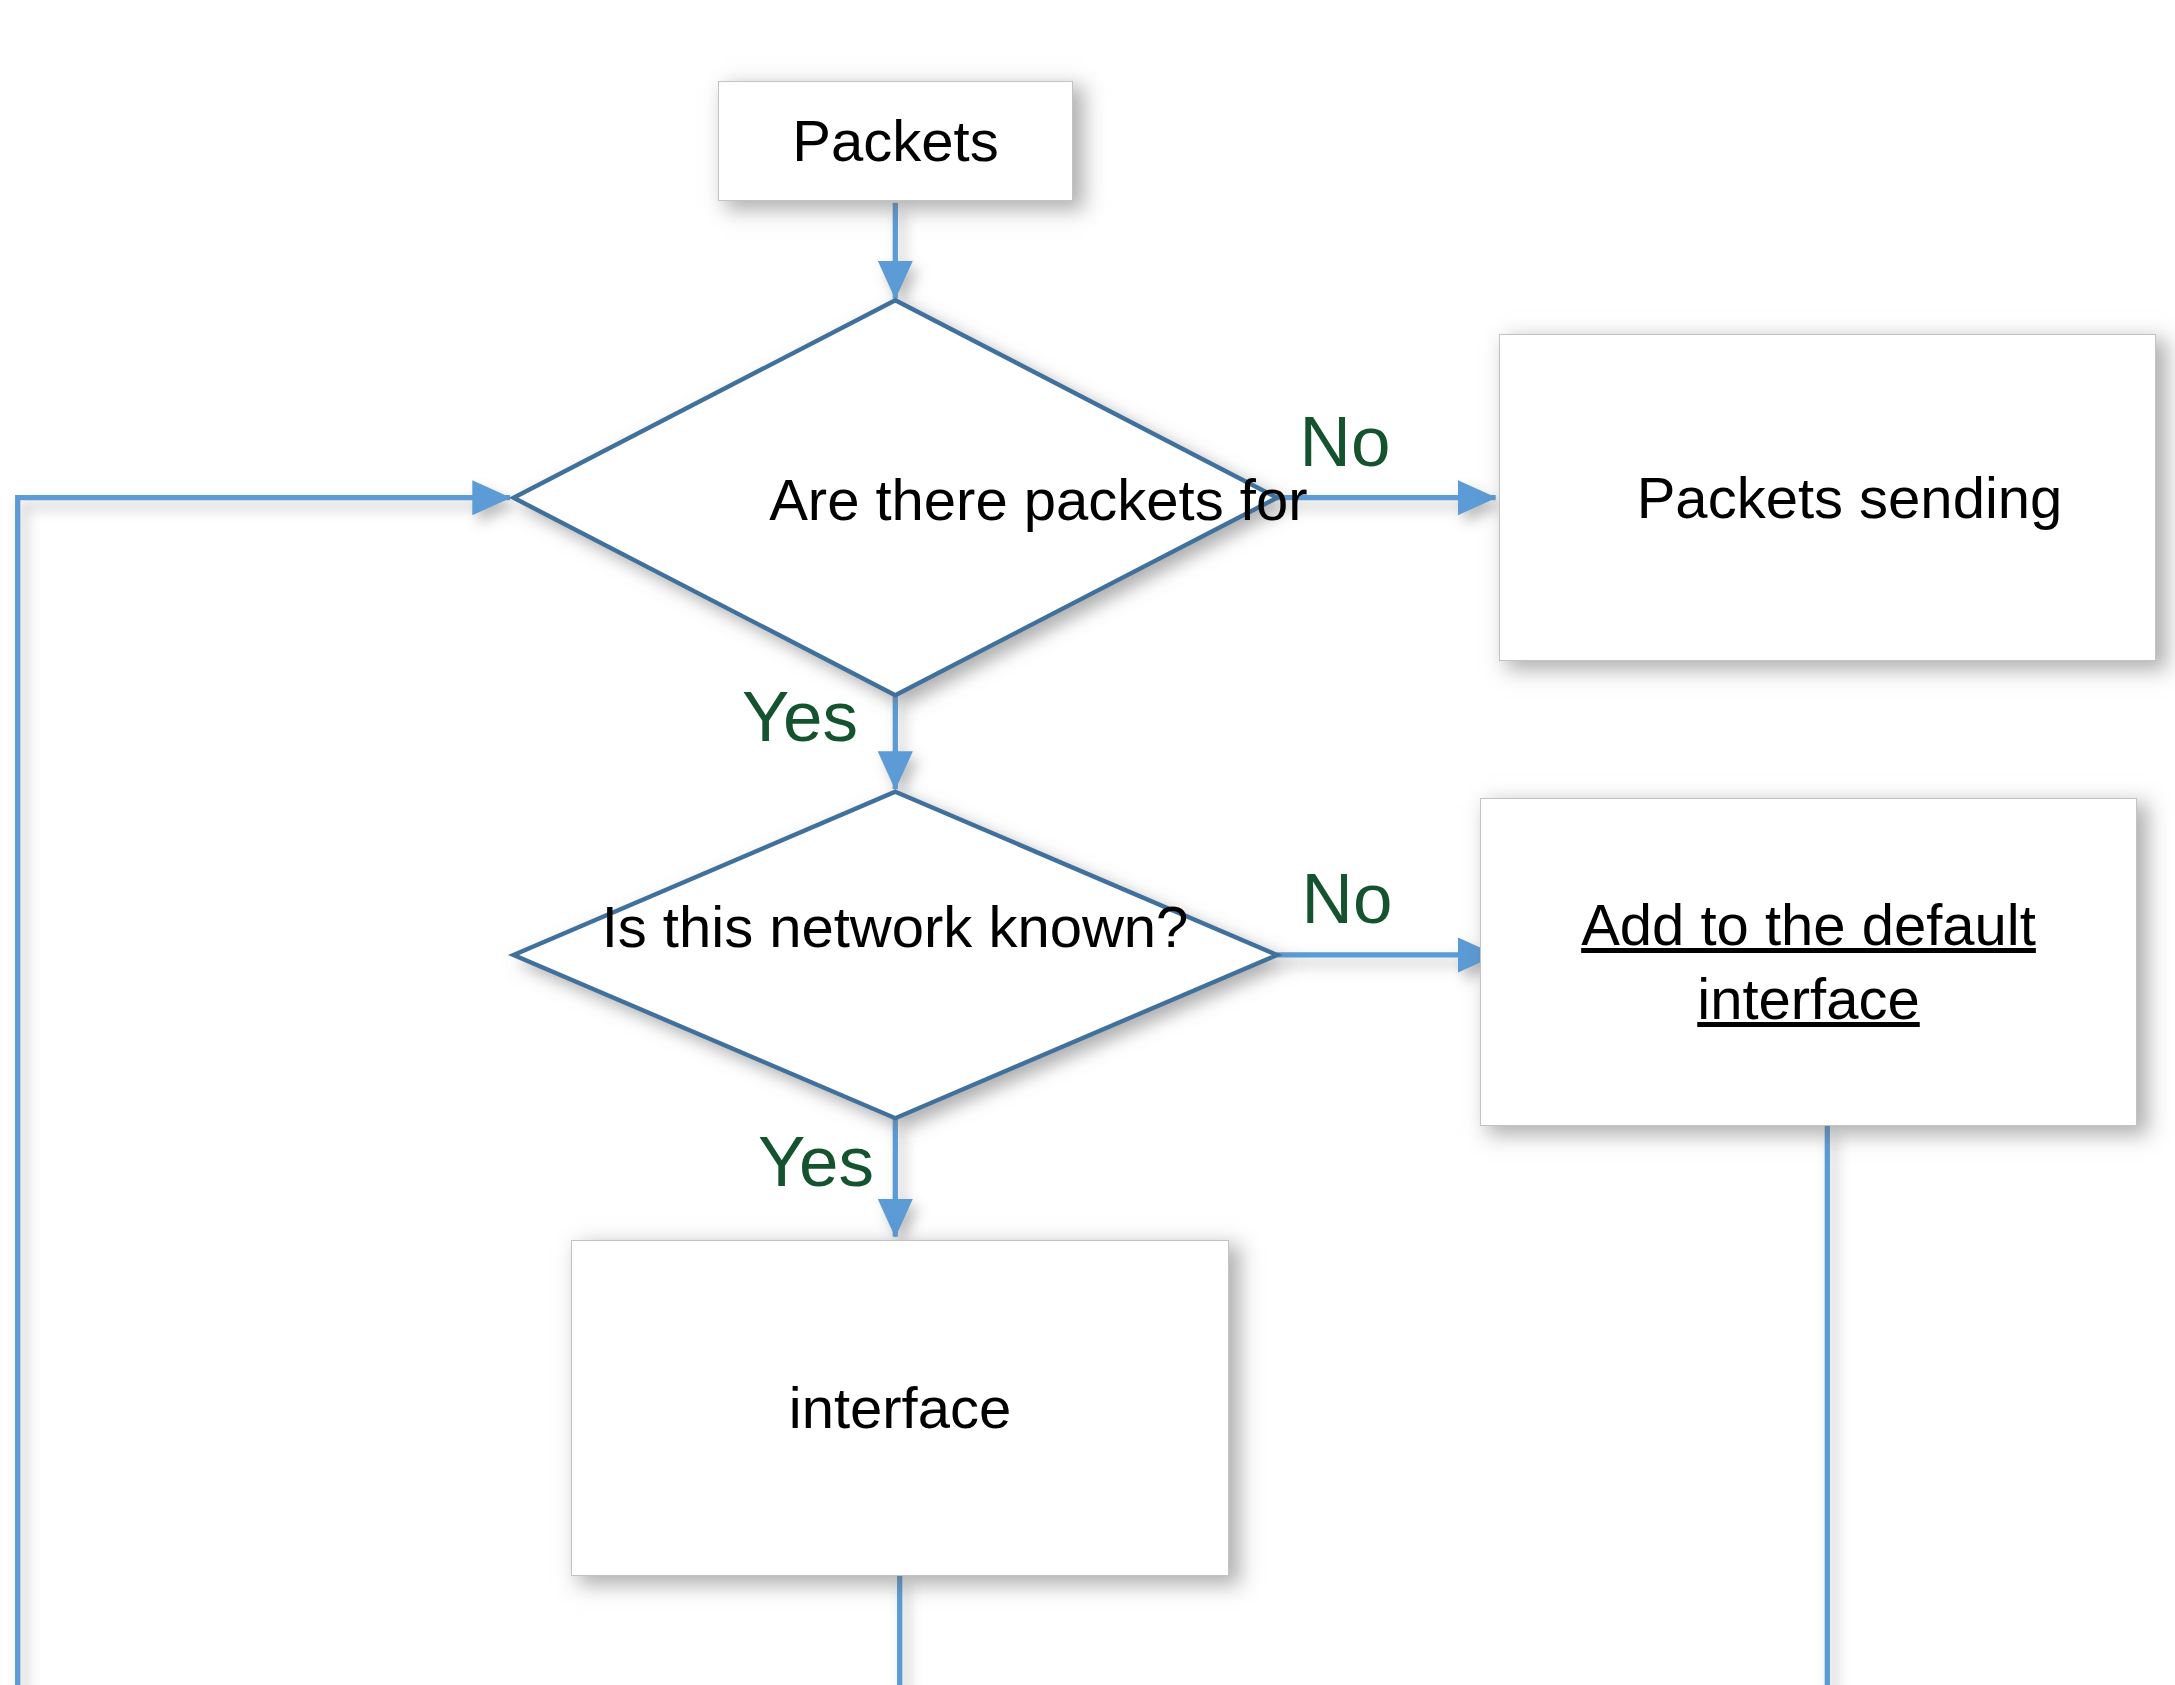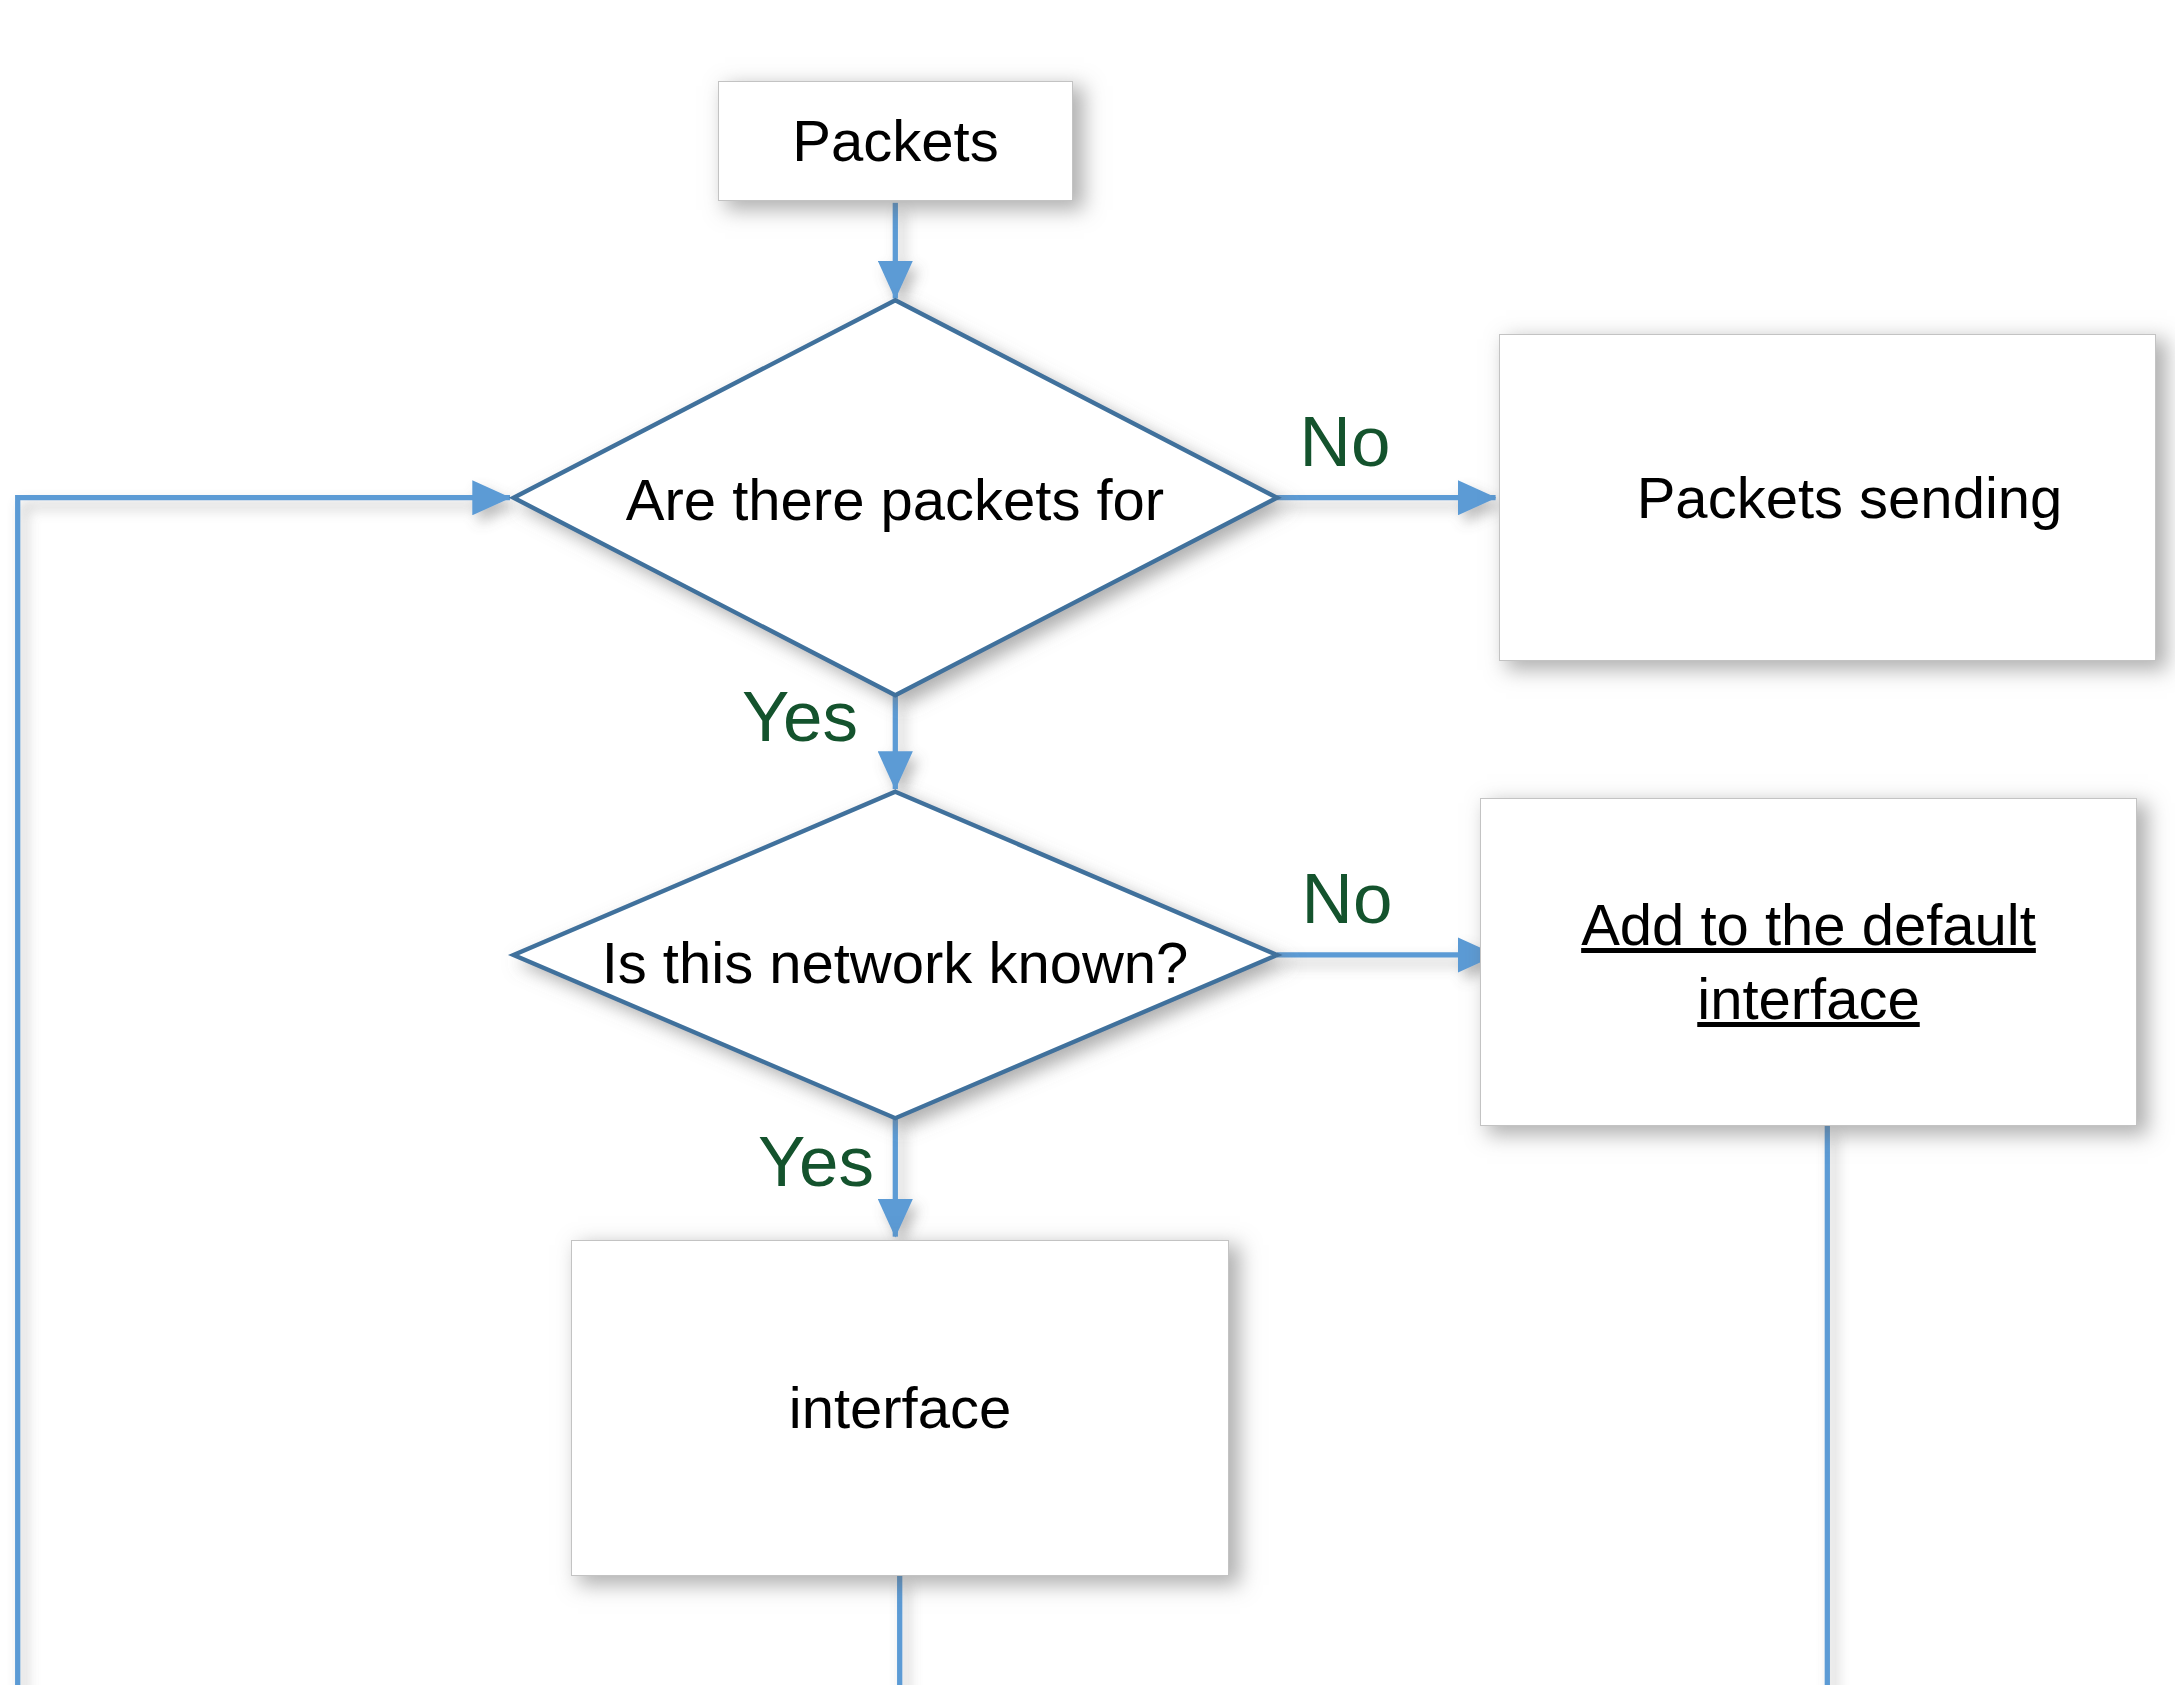--- a/index.html
+++ b/index.html
@@ -101,25 +101,25 @@
 
   <div class="node-box" style="left:1480px; top:754px; width:657px; height:328px;text-decoration:underline;">
     <span>Add to the default</span>
     <span>interface</span>
   </div>
 
   <div class="node-box" style="left:571px; top:1196px; width:658px; height:336px;">
     <span>interface</span>
   </div>
 
-  <div class="diamond-label" style="left:895px; top:456px;">
+  <div class="diamond-label" style="left:895px; top:456px;text-align:right;">
     <div>Are there packets for</div>
   </div>
 
-  <div class="diamond-label" style="left:895px; top:919px;">
+  <div class="diamond-label" style="left:895px; top:883px;">
     <div>Is this network known?</div>
   </div>
 
   <div class="edge-label" style="left:1345px; top:397px;">No</div>
   <div class="edge-label" style="left:800px; top:672px;">Yes</div>
   <div class="edge-label" style="left:1347px; top:854px;">No</div>
   <div class="edge-label" style="left:816px; top:1117px;">Yes</div>
 
 </div>
 

